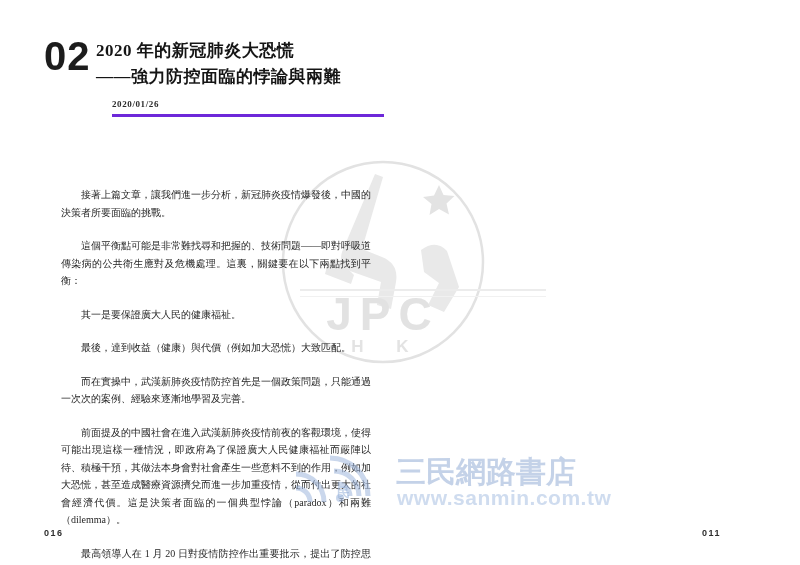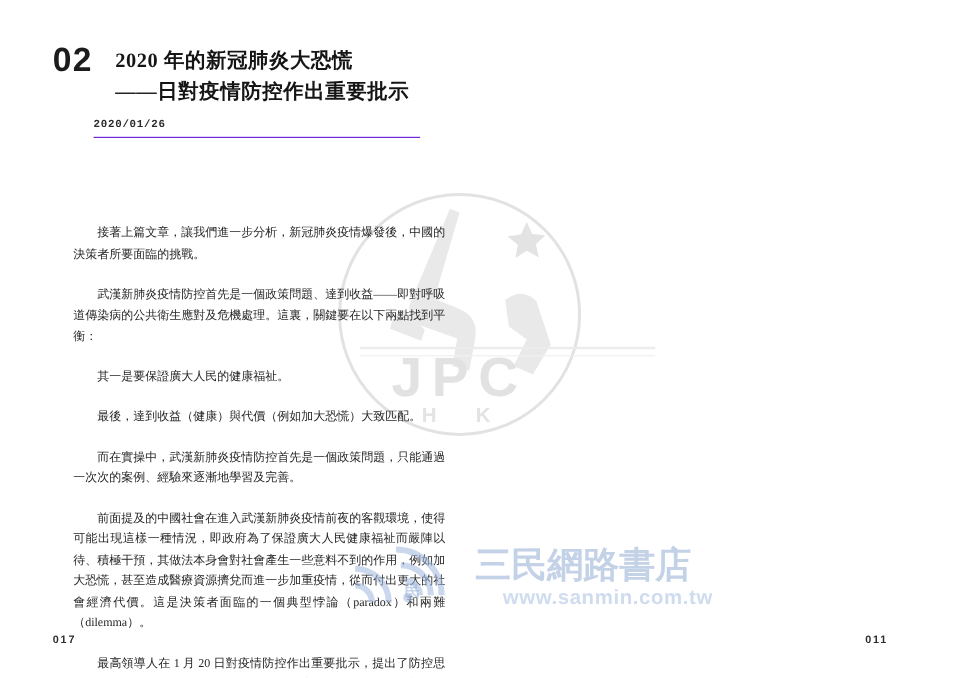--- a/index.html
+++ b/index.html
@@ -2,36 +2,36 @@
 <html><head>
 <meta charset="utf-8">
 <style>
   html,body{margin:0;padding:0;background:#ffffff;}
   .spread{
     position:relative;width:800px;height:565px;background:#ffffff;overflow:hidden;
     font-family:"Liberation Serif","DejaVu Serif",serif;color:#232323;
   }
   .page{position:absolute;top:0;height:565px;z-index:1;}
   .page-left{left:0;width:400px;}
-  .page-right{left:400px;width:400px;}
+  .page-right{left:381px;width:400px;}
 
   
   .chapter-number{
     position:absolute;left:44px;top:36px;font-family:"Liberation Sans","DejaVu Sans",sans-serif;
-    font-size:28px;font-weight:800;letter-spacing:1px;color:#1c1c1c;line-height:1;
+    font-size:40px;font-weight:800;letter-spacing:1px;color:#1c1c1c;line-height:1;
   }
   .chapter-title{
     position:absolute;left:96px;top:38px;width:290px;
     font-size:17px;font-weight:700;color:#151515;line-height:26px;letter-spacing:0.5px;
   }
   .chapter-date{
-    position:absolute;left:78px;top:99px;width:272px;
-    font-family:Liberation Mono, monospace;
+    position:absolute;left:112px;top:99px;width:272px;
+    font-family:Liberation Serif, serif;
     font-size:9px;font-weight:700;color:#2b2b2b;letter-spacing:0.6px;
-    padding-bottom:5px;border-bottom:1px solid #6d28d9;
+    padding-bottom:5px;border-bottom:3px solid #6d28d9;
   }
 
   
   .body{
     position:absolute;width:342px;font-size:10px;line-height:17.5px;
     text-align:justify;color:#262626;
   }
   .left-body{left:45px;top:170px;}
   .body p{margin:16px;text-indent:2em;}
   .section-heading{
@@ -51,21 +51,21 @@
     border-top:2px solid #ececec;border-bottom:1px solid #f1f1f1;}
 
   
   .bookstore{position:absolute;z-index:2;pointer-events:none;}
   .bookstore-arcs{left:294px;top:454px;width:104px;height:56px;}
   .bookstore-mini{left:337px;top:484px;font-family:"Liberation Serif","DejaVu Serif",serif;
     font-size:13px;font-weight:700;color:rgba(150,177,217,0.55);}
   .bookstore-name{left:396px;top:456px;font-family:"Liberation Serif","DejaVu Serif",serif;
     font-size:30px;font-weight:700;letter-spacing:0px;color:rgba(147,173,213,0.55);line-height:32px;}
   .bookstore-url{left:397px;top:488px;font-family:"Liberation Sans","DejaVu Sans",sans-serif;
-    font-size:17px;font-weight:700;letter-spacing:0.5px;color:rgba(160,186,224,0.5);line-height:19px;margin-left:22px;}
+    font-size:21px;font-weight:700;letter-spacing:0.5px;color:rgba(160,186,224,0.5);line-height:19px;}
 </style>
 </head>
 <body>
 
 <div class="spread">
 
   <svg class="stamp" viewBox="0 0 208 208" xmlns="http://www.w3.org/2000/svg" aria-hidden="true">
     <circle cx="104" cy="104" r="100" fill="none" stroke="#e2e2e2" stroke-width="2.5"></circle>
     <g fill="#e9e9e9">
       <path d="M96 16 l8 3 -21 72 20 8 q17 7 14 25 l-5 27 -14 -4 4 -23 -31 -11 q-12 -5 -8 -19 z"></path>
@@ -75,34 +75,34 @@
     <path fill="#e3e3e3" d="M160 27 l4.5 10 11 1 -8 7.5 2.5 11 -10 -5.5 -9.5 6 2 -11 -8.5 -7 11 -1.5 z"></path>
     <text x="104" y="172" text-anchor="middle" font-family="Liberation Sans, DejaVu Sans, sans-serif" font-size="46" font-weight="700" letter-spacing="8" fill="#e2e2e2">JPC</text>
     <text x="108" y="194" text-anchor="middle" font-family="Liberation Sans, DejaVu Sans, sans-serif" font-size="17" font-weight="700" letter-spacing="14" fill="#e3e3e3">H K</text>
   </svg>
   <div class="stamp-line"></div>
 
   <div class="page page-left">
     <div class="chapter-number">02</div>
     <div class="chapter-title">
       <div>2020 年的新冠肺炎大恐慌</div>
-      <div>——日對疫情防控作出重要批示</div>
+      <div>——強力防控面臨的悖論與兩難</div>
     </div>
     <div class="chapter-date">2020/01/26</div>
 
     <div class="body left-body">
       <p>接著上篇文章，讓我們進一步分析，新冠肺炎疫情爆發後，中國的決策者所要面臨的挑戰。</p>
-      <p>武漢新肺炎疫情防控首先是一個政策問題、達到收益——即對呼吸道傳染病的公共衛生應對及危機處理。這裏，關鍵要在以下兩點找到平衡：</p>
+      <p>這個平衡點可能是非常難找尋和把握的、技術問題——即對呼吸道傳染病的公共衛生應對及危機處理。這裏，關鍵要在以下兩點找到平衡：</p>
       <p>其一是要保證廣大人民的健康福祉。</p>
       <p>最後，達到收益（健康）與代價（例如加大恐慌）大致匹配。</p>
       <p>而在實操中，武漢新肺炎疫情防控首先是一個政策問題，只能通過一次次的案例、經驗來逐漸地學習及完善。</p>
       <p>前面提及的中國社會在進入武漢新肺炎疫情前夜的客觀環境，使得可能出現這樣一種情況，即政府為了保證廣大人民健康福祉而嚴陣以待、積極干預，其做法本身會對社會產生一些意料不到的作用，例如加大恐慌，甚至造成醫療資源擠兌而進一步加重疫情，從而付出更大的社會經濟代價。這是決策者面臨的一個典型悖論（paradox）和兩難（dilemma）。</p>
       <p>最高領導人在 1 月 20 日對疫情防控作出重要批示，提出了防控思路。但在那些啟動了「SARS 模式」去理解這次疫情，且對中國新時代政治變化並不太了解的一般人看來，中央政府的表態可能只是「表面」的，事件可能還處在上篇</p>
     </div>
-    <div class="folio folio-left">017</div>
+    <div class="folio folio-left">016</div>
   </div>
 
   <div class="page page-right">
 
     <div class="folio folio-right">011</div>
   </div>
 
   <svg class="bookstore bookstore-arcs" viewBox="0 0 104 56" xmlns="http://www.w3.org/2000/svg" aria-hidden="true">
     <g fill="none" stroke="rgba(158,183,220,0.55)" stroke-width="5">
       <path d="M2 34 A14 14 0 0 1 16 48"></path>

